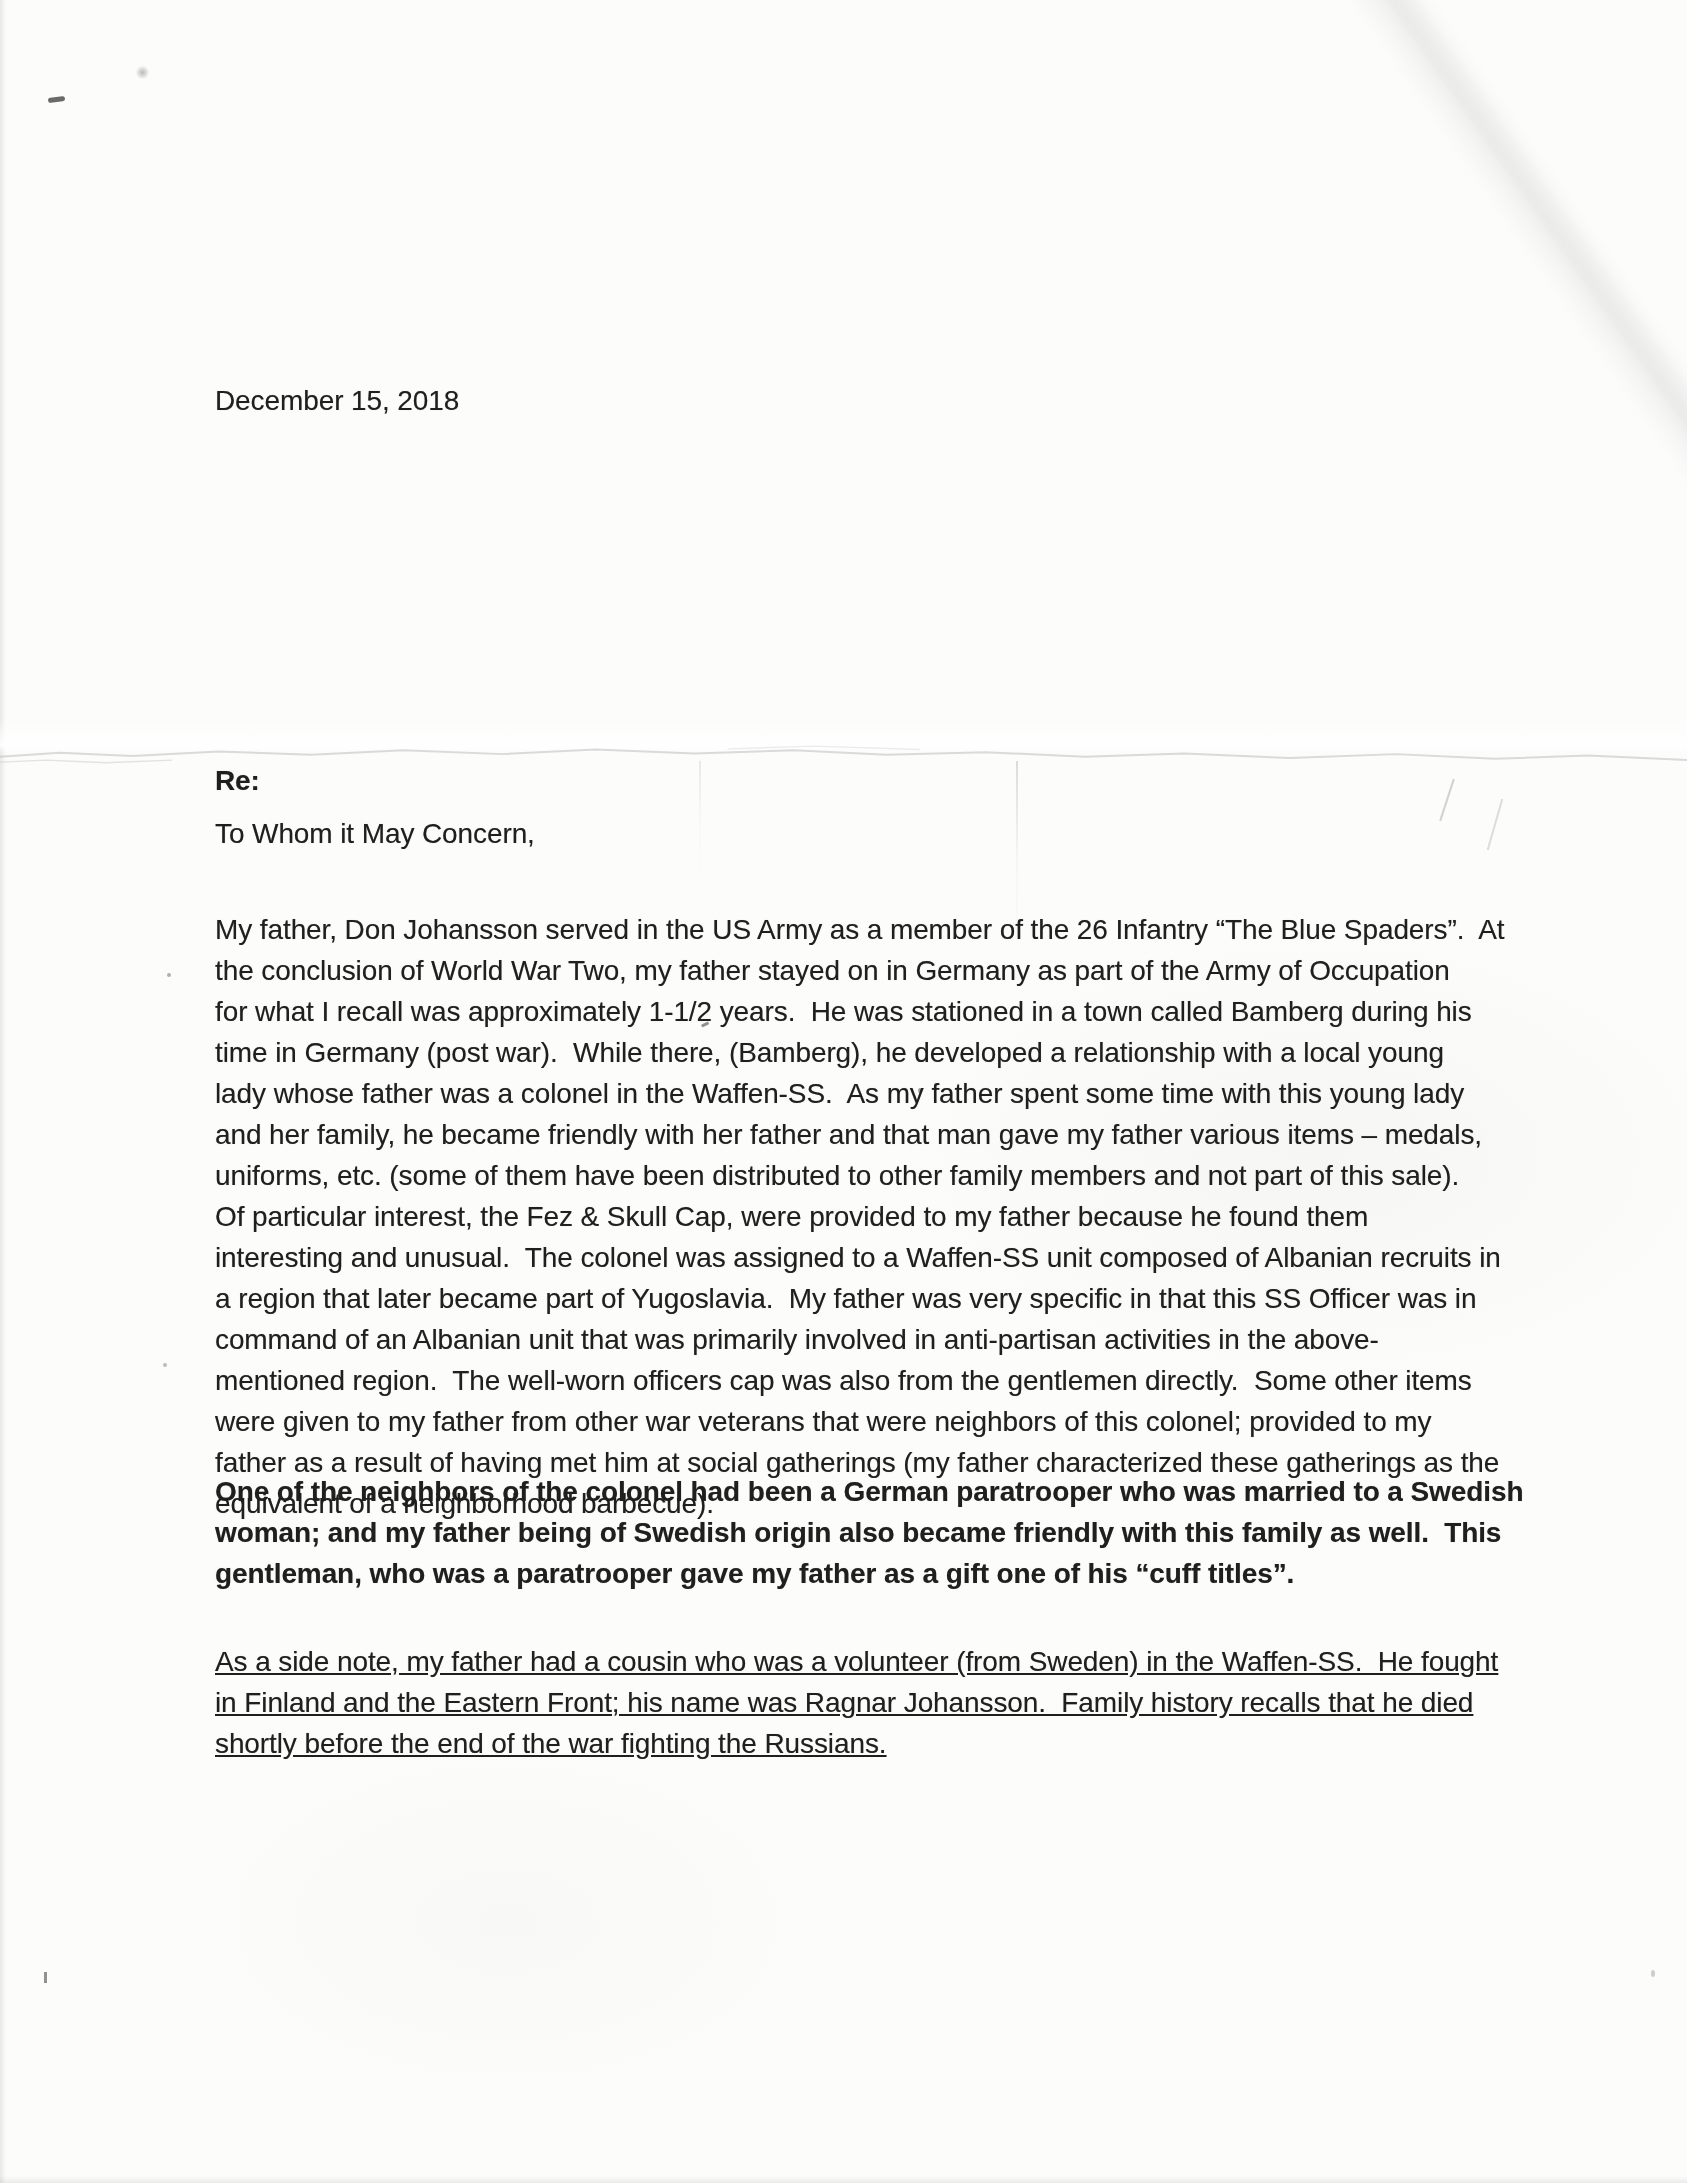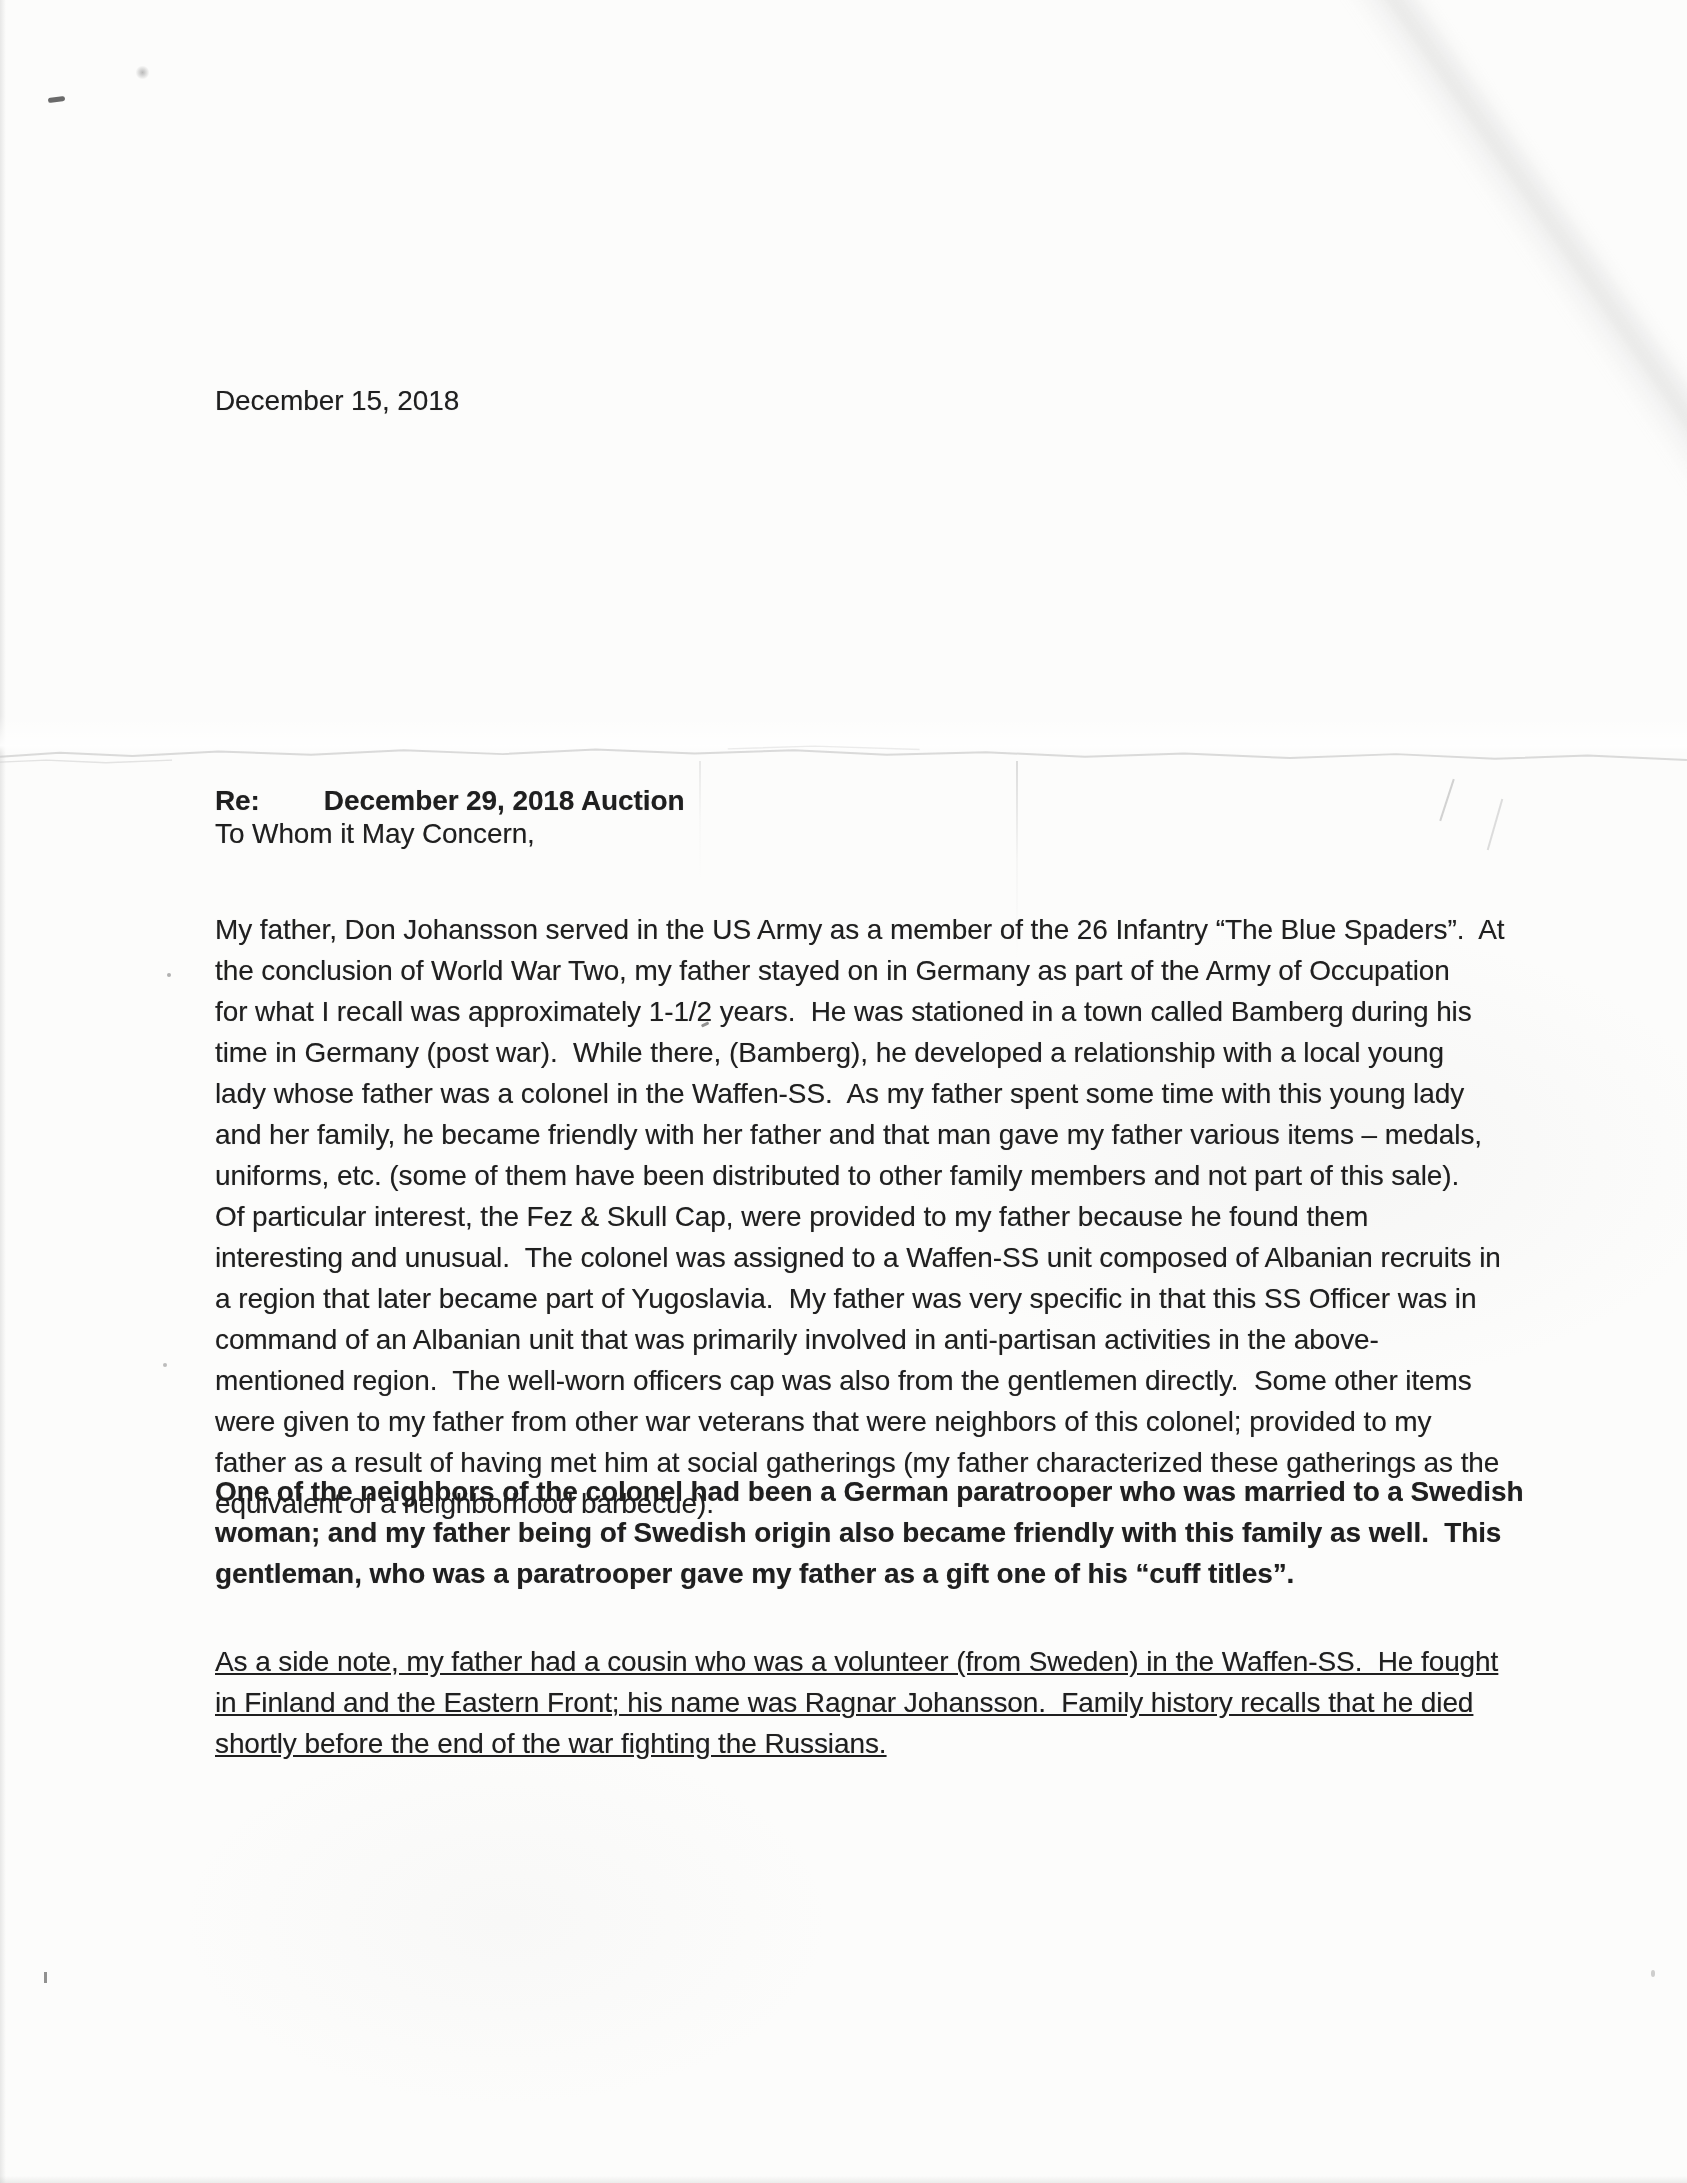--- a/index.html
+++ b/index.html
@@ -111,22 +111,22 @@
   <div class="speck" style="left:163px; top:1363px; width:4px; height:4px; background:#6e6e6e; opacity:.45; border-radius:50%;"></div>
   <div class="speck" style="left:44px; top:1972px; width:2.6px; height:10.6px; background:#4a4a4a; opacity:.6;"></div>
   <div class="speck" style="left:1651px; top:1970px; width:4px; height:6.6px; background:#8a8a8a; opacity:.4; border-radius:50%;"></div>
   <div class="wrinkle-v" style="left:1016px; top:761px; height:198px;"></div>
   <div class="wrinkle-v" style="left:699px; top:761px; height:119px; opacity:.6;"></div>
   <div class="bottom-edge"></div>
 
   <div class="txt" style="top:380px;">December 15, 2018</div>
 
 
-  <div class="txt re-line" style="top:780px;">
-    <span class="bold">Re:</span><span class="re-gap"></span><span class="bold">December 29, 2018 Auction</span>
+  <div class="txt re-line" style="top:760px;">
+    <span class="bold">Re:</span><span class="re-gap"></span>
   </div>
 
   <div class="txt" style="top:813px;">To Whom it May Concern,</div>
 
   <div class="txt" style="top:909px;">My father, Don Johansson served in the US Army as a member of the 26 Infantry “The Blue Spaders”.  At
 the conclusion of World War Two, my father stayed on in Germany as part of the Army of Occupation
 for what I recall was approximately 1-1/2 years.  He was stationed in a town called Bamberg during his
 time in Germany (post war).  While there, (Bamberg), he developed a relationship with a local young
 lady whose father was a colonel in the Waffen-SS.  As my father spent some time with this young lady
 and her family, he became friendly with her father and that man gave my father various items – medals,

